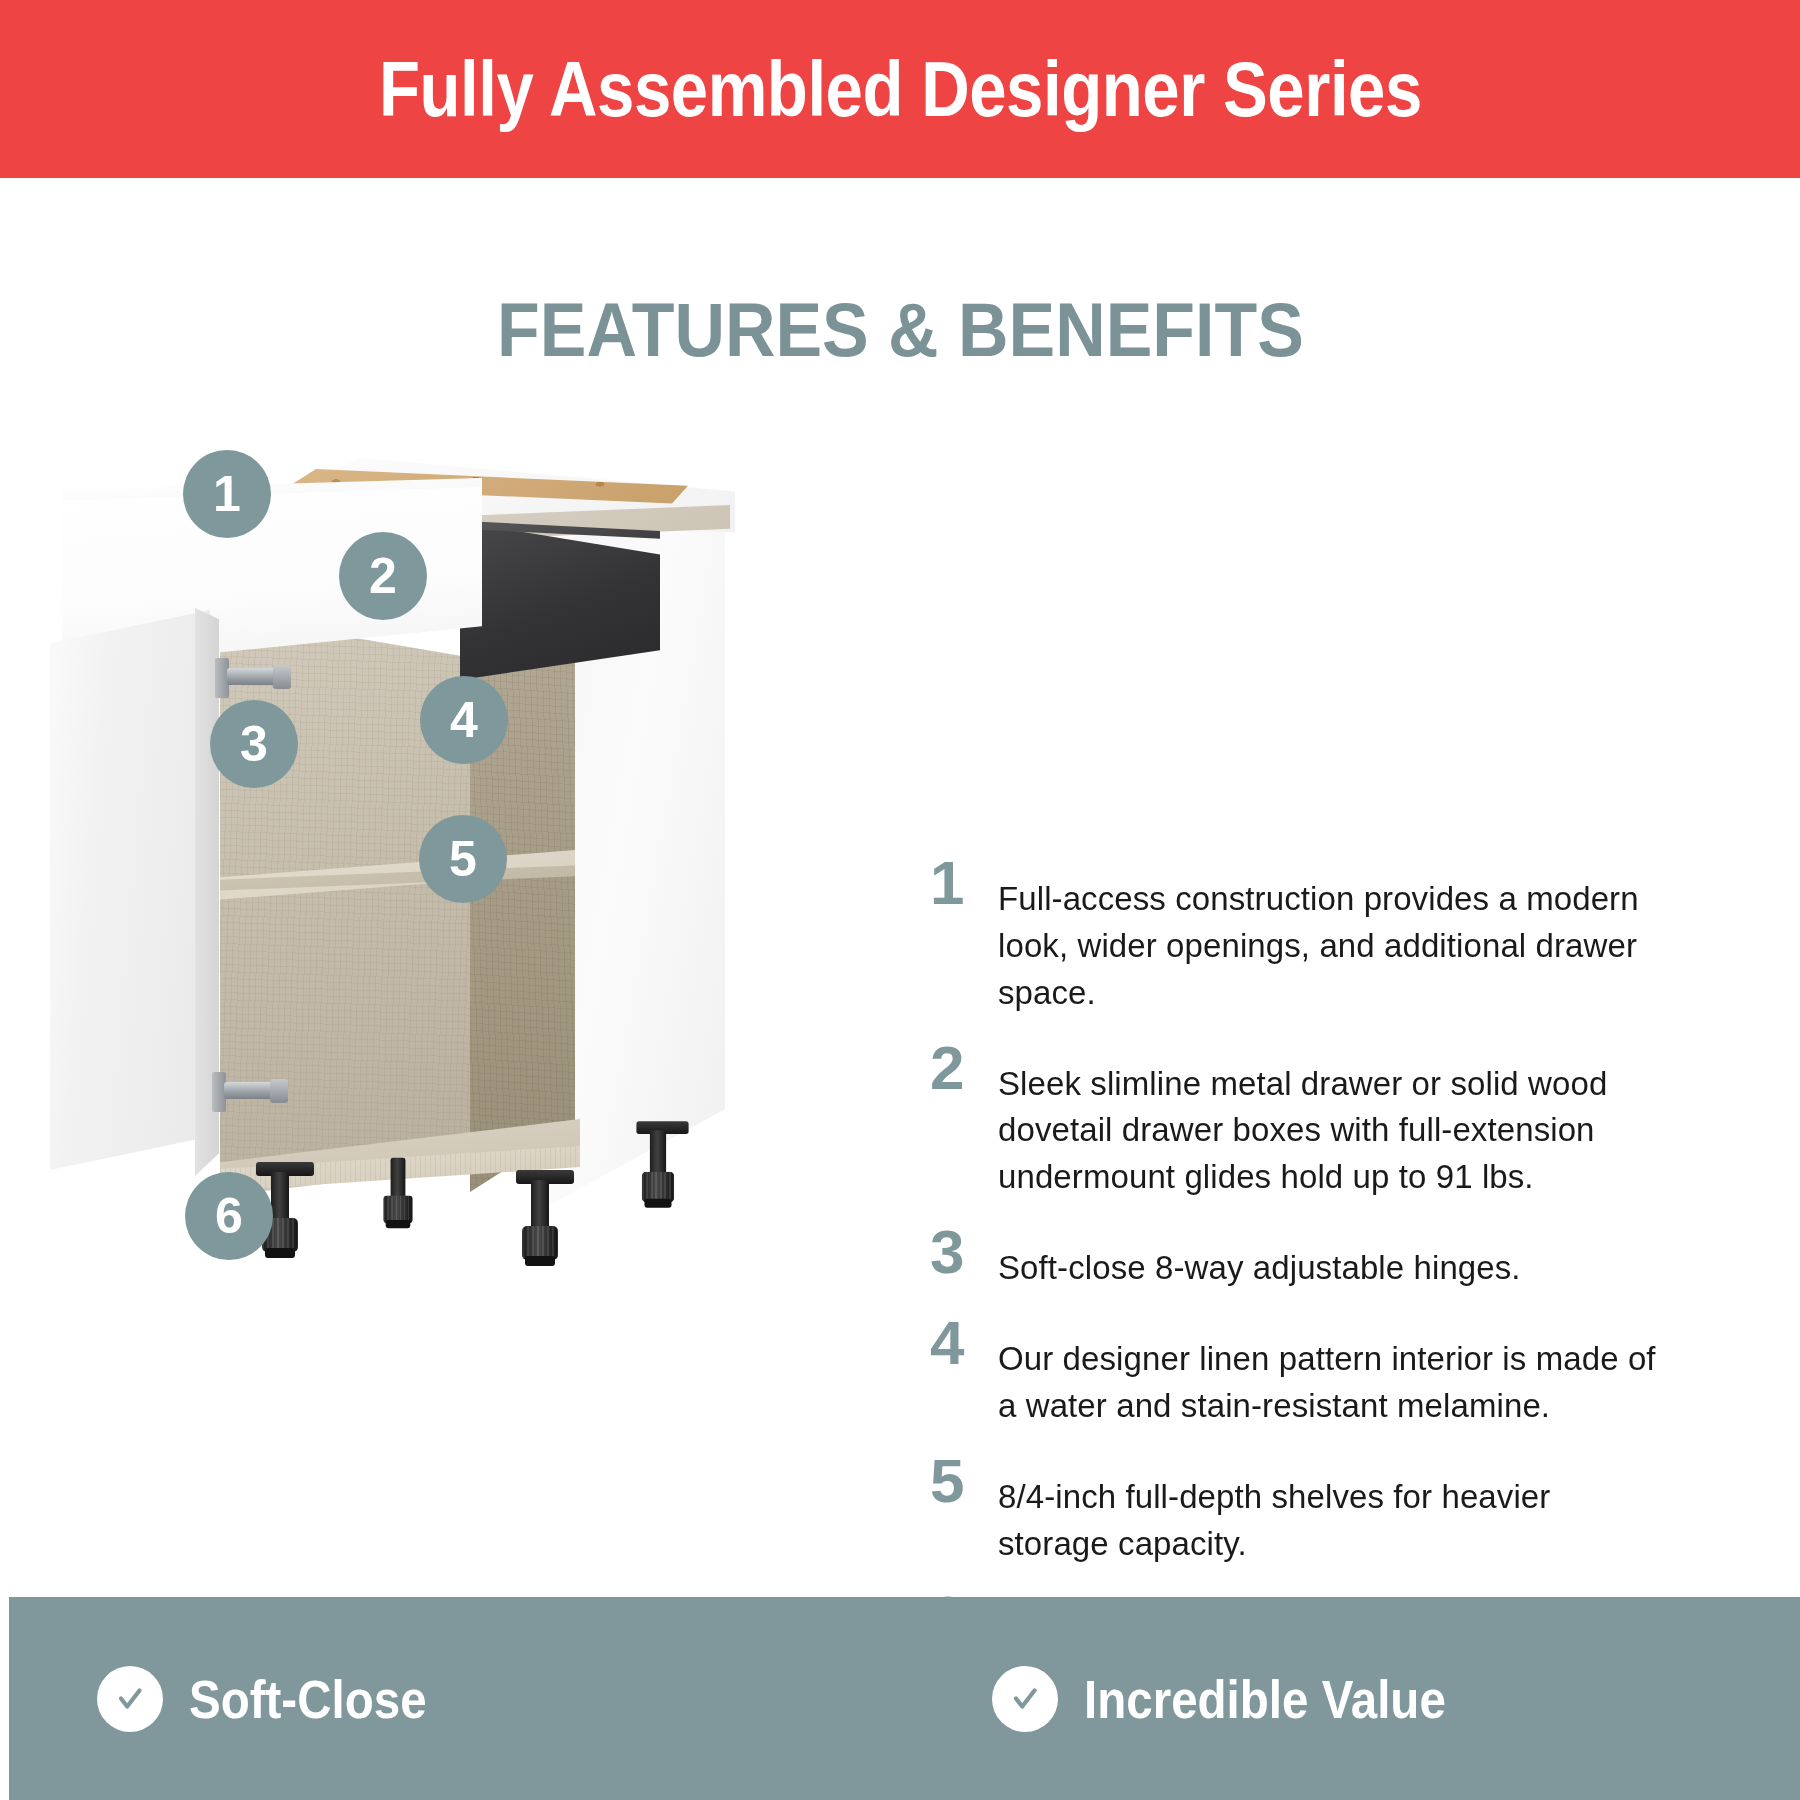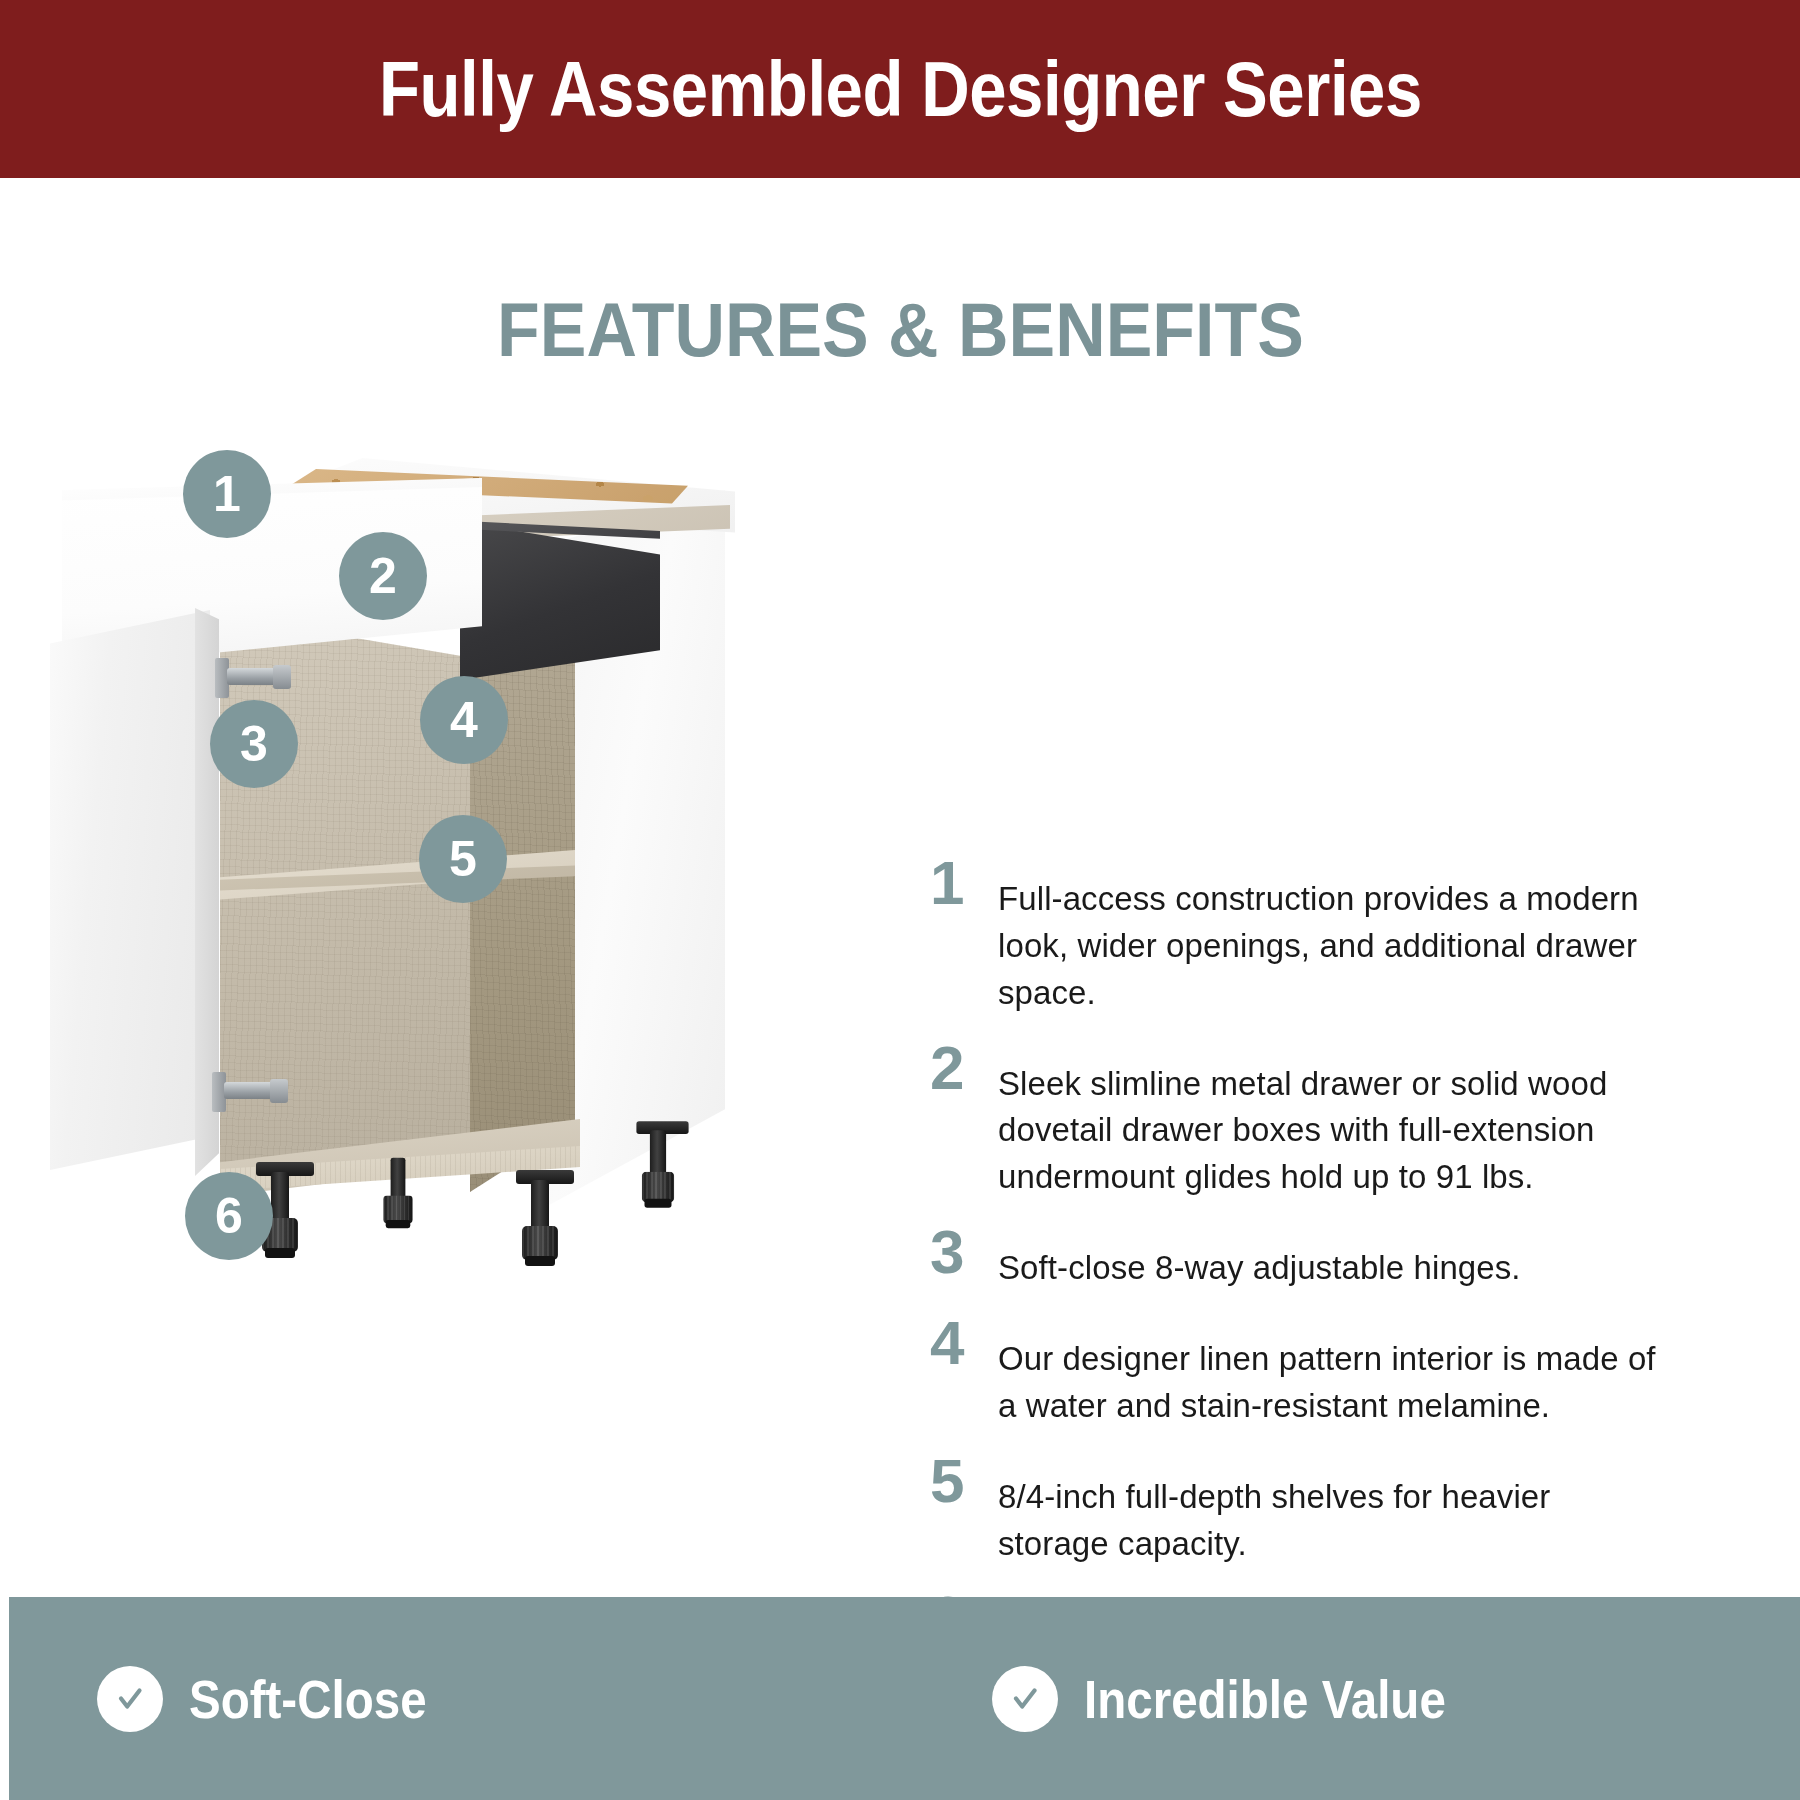--- a/index.html
+++ b/index.html
@@ -9,21 +9,21 @@
     background: #ffffff;
     overflow: hidden;
     position: relative;
   }
 
   
   .header-bar {
     position: absolute;
     left: 0; top: 0;
     width: 1800px; height: 178px;
-    background: #7f1d1d;
+    background: #ef4444;
     display: flex;
     align-items: center;
     justify-content: center;
   }
   .header-title {
     color: #ffffff;
     font-size: 78px;
     font-weight: bold;
     letter-spacing: -0.5px;
     transform: scaleX(0.86);

